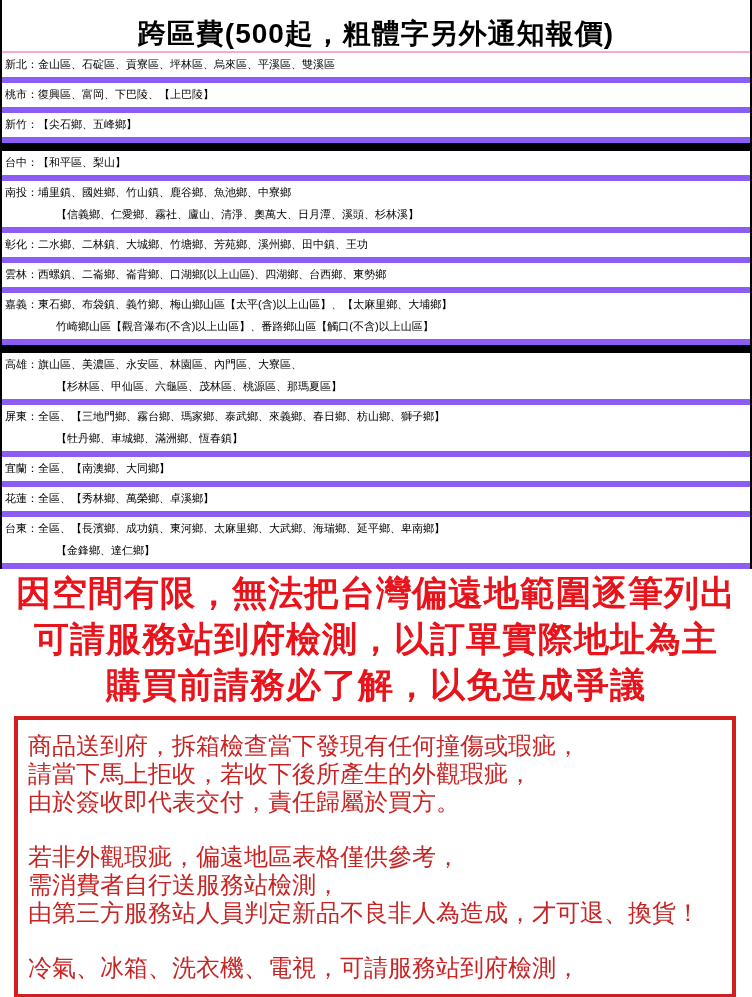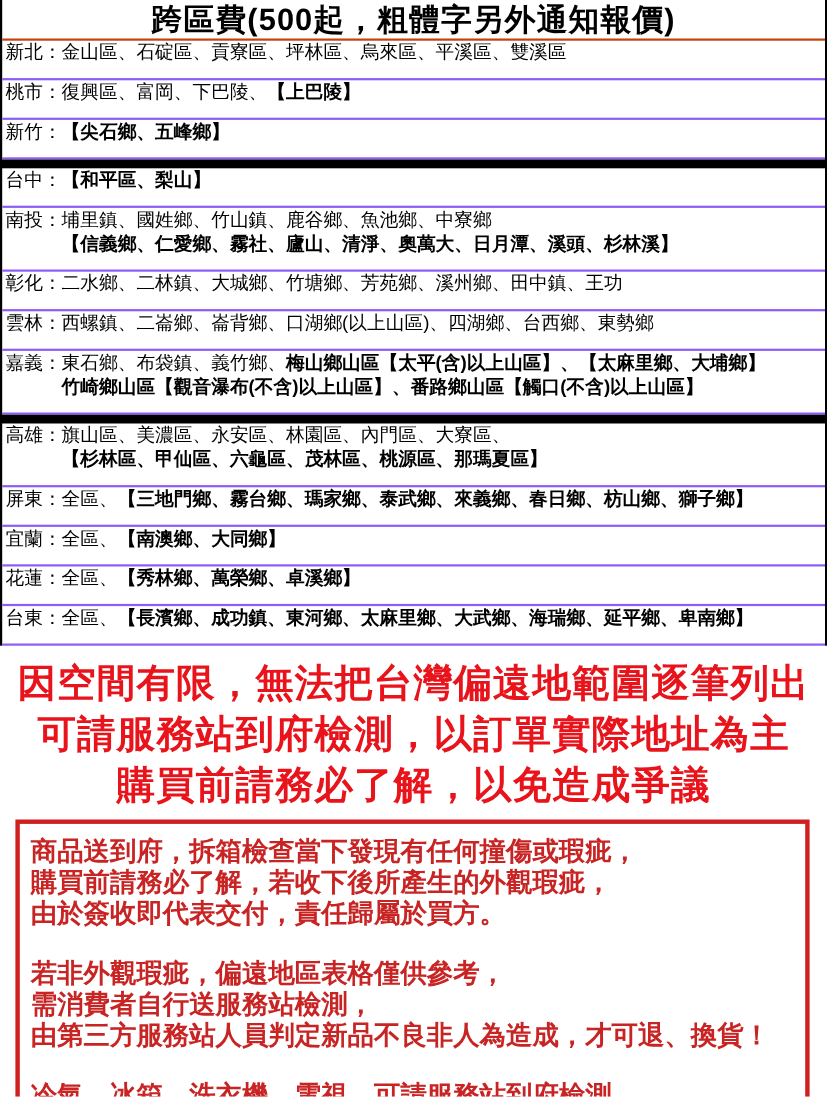--- a/index.html
+++ b/index.html
@@ -15,64 +15,64 @@
   .table-wrap{
     border-left:2px solid #000;
     border-right:2px solid #000;
     width:748px;
   }
   .title{
     font-size:28px;
     font-weight:700;
     text-align:center;
     line-height:34px;
-    padding-top:1px;
-    border-bottom:2px solid #c2410c;
+    padding-top:17px;
+    border-bottom:2px solid #f9a8d4;
     letter-spacing:1px;
   }
   .trow{
-    border-bottom:2px solid #8b5cf6;
-    font-size:17px;
+    border-bottom:6px solid #8b5cf6;
+    font-size:11px;
     line-height:22px;
-    padding:0 0 12px 3px;
+    padding:0 0 2px 3px;
   }
   .tline{padding-left:51px;white-space:nowrap;}
   .tline.first{text-indent:-51px;}
   .rlabel{font-weight:400;}
   .rseg{font-weight:400;}
-  .bseg{font-weight:700;margin-top:36px;}
+  .bseg{font-weight:400;margin-top:36px;}
   .bar{
     height:8px;
     background:#000;
     margin-left:-2px;
     margin-right:-2px;
     width:752px;
   }
   
   .notice{
-    margin-top:12px;
+    margin-top:1px;
     text-align:center;
     font-weight:700;
     font-size:35px;
     line-height:46px;
     letter-spacing:1px;
   }
   
   .wbox{
     margin:8px 14px 0 14px;
     border:4px solid #cf1f1f;
     padding:12px 8px 10px 10px;
     box-sizing:border-box;
     width:722px;
     height:282px;
   }
   .wpara{margin:0 0 27px 0;}
   .wpara:last-child{margin-bottom:0;}
   .wline{
-    font-weight:700;
+    font-weight:400;
     font-size:24px;
     line-height:28px;
     white-space:nowrap;
   }
 </style>
 </head>
 <body>
 
 <div class="page">
 
@@ -106,43 +106,45 @@
           <div class="tline first"><span class="rlabel">嘉義：</span><span class="rseg">東石鄉、布袋鎮、義竹鄉、</span><span class="bseg">梅山鄉山區【太平(含)以上山區】、【太麻里鄉、大埔鄉】</span></div>
           <div class="tline"><span class="bseg">竹崎鄉山區【觀音瀑布(不含)以上山區】、番路鄉山區【觸口(不含)以上山區】</span></div>
         </div>
         <div class="bar"></div>
         <div class="trow">
           <div class="tline first"><span class="rlabel">高雄：</span><span class="rseg">旗山區、美濃區、永安區、林園區、內門區、大寮區、</span></div>
           <div class="tline"><span class="bseg">【杉林區、甲仙區、六龜區、茂林區、桃源區、那瑪夏區】</span></div>
         </div>
         <div class="trow">
           <div class="tline first"><span class="rlabel">屏東：</span><span class="rseg">全區、</span><span class="bseg">【三地門鄉、霧台鄉、瑪家鄉、泰武鄉、來義鄉、春日鄉、枋山鄉、獅子鄉】</span></div>
+          <div class="tline"><span class="bseg">【牡丹鄉、車城鄉、滿洲鄉、恆春鎮】</span></div>
         </div>
         <div class="trow">
           <div class="tline first"><span class="rlabel">宜蘭：</span><span class="rseg">全區、</span><span class="bseg">【南澳鄉、大同鄉】</span></div>
         </div>
         <div class="trow">
           <div class="tline first"><span class="rlabel">花蓮：</span><span class="rseg">全區、</span><span class="bseg">【秀林鄉、萬榮鄉、卓溪鄉】</span></div>
         </div>
         <div class="trow">
           <div class="tline first"><span class="rlabel">台東：</span><span class="rseg">全區、</span><span class="bseg">【長濱鄉、成功鎮、東河鄉、太麻里鄉、大武鄉、海瑞鄉、延平鄉、卑南鄉】</span></div>
+          <div class="tline"><span class="bseg">【金鋒鄉、達仁鄉】</span></div>
         </div>
       </div>
   </div>
 
   <div class="notice" style="color: rgb(232, 19, 27);">
       <div class="nline">因空間有限，無法把台灣偏遠地範圍逐筆列出</div>
       <div class="nline">可請服務站到府檢測，以訂單實際地址為主</div>
       <div class="nline">購買前請務必了解，以免造成爭議</div>
     </div>
 
   <div class="wbox" style="border-color: rgb(207, 31, 31); color: rgb(200, 36, 36);">
       <div class="wpara">
         <div class="wline">商品送到府，拆箱檢查當下發現有任何撞傷或瑕疵，</div>
-        <div class="wline">購買前請務必了解，若收下後所產生的外觀瑕疵，</div>
+        <div class="wline">請當下馬上拒收，若收下後所產生的外觀瑕疵，</div>
         <div class="wline">由於簽收即代表交付，責任歸屬於買方。</div>
       </div>
       <div class="wpara">
         <div class="wline">若非外觀瑕疵，偏遠地區表格僅供參考，</div>
         <div class="wline">需消費者自行送服務站檢測，</div>
         <div class="wline">由第三方服務站人員判定新品不良非人為造成，才可退、換貨！</div>
       </div>
       <div class="wpara">
         <div class="wline">冷氣、冰箱、洗衣機、電視，可請服務站到府檢測，</div>
       </div>

